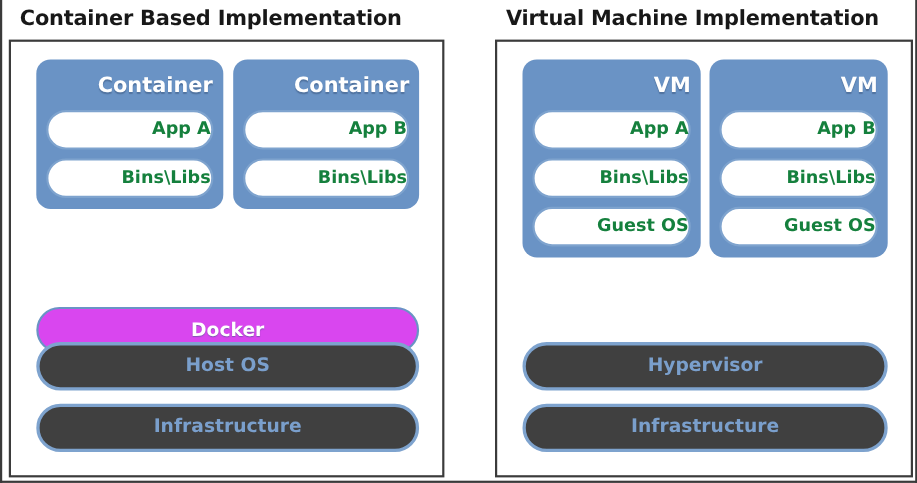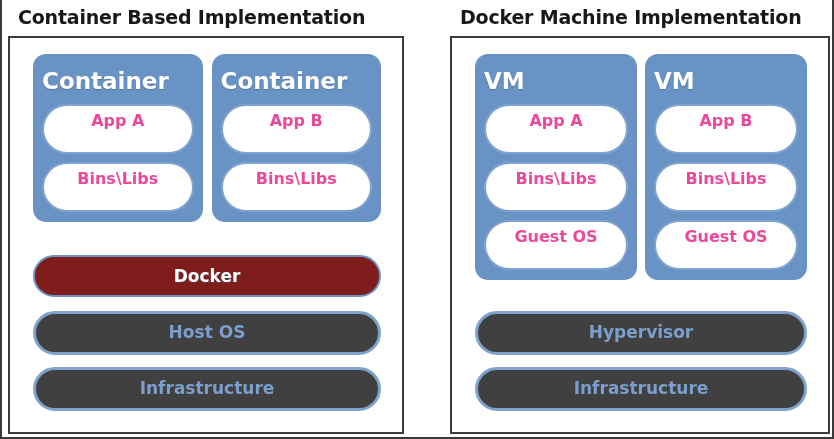--- a/index.html
+++ b/index.html
@@ -84,60 +84,61 @@
     background: #6a93c5;
     border-radius: 13px;
     padding: 9px 9px 10px 9px;
     box-sizing: border-box;
     display: flex;
     flex-direction: column;
   }
 
   .guest-title {
     color: #ffffff;
-    font-size: 23px;
-    font-weight: bold;
-    text-align: left;
+    font-size: 19px;
+    font-weight: bold;
+    text-align: right;
     line-height: 1.05;
     padding: 6px 0 11px 0;
     text-shadow: 0 1px 1px rgba(60,90,130,0.55);
   }
 
   
   .pill {
     background: #ffffff;
     border: 2px solid #7ea3ce;
     border-radius: 999px;
-    color: #ec4899;
+    color: #15803d;
     font-size: 16px;
     font-weight: bold;
-    text-align: center;
+    text-align: right;
     line-height: 30px;
-    height: 50px;
+    height: 36px;
     box-sizing: border-box;
     margin-bottom: 8px;
   }
   .guest-box .pill:last-child { margin-bottom: 0; }
 
   
   .layer {
     position: absolute;
     box-sizing: border-box;
     border-radius: 999px;
     text-align: center;
     font-size: 17px;
     font-weight: bold;
     line-height: 38px;
     height: 42px;
   }
   .layer.solid {
-    background: #7f1d1d;
+    background: #d946ef;
     color: #ffffff;
     border: 2px solid #6a93c5;
     text-shadow: 0 1px 1px rgba(60,90,130,0.55);
+    margin-top: 24px;
   }
   .layer.outline {
     background: #404040;
     color: #7a9fcc;
     border: 3px solid #7ea3ce;
     line-height: 36px;
     height: 44px;
   }
 
   .column.left  .layer { left: 23px; width: 348px; }
@@ -184,21 +185,21 @@
 
       <div class="layer outline row-b">Host OS</div>
 
       <div class="layer outline row-c">Infrastructure</div>
 
     </div>
   </div>
 
   <div class="column right">
 
-    <div class="col-title">Docker Machine Implementation</div>
+    <div class="col-title">Virtual Machine Implementation</div>
 
     <div class="panel">
 
       <div class="guest-row">
 
         <div class="guest-box">
           <div class="guest-title">VM</div>
           <div class="pill">App A</div>
           <div class="pill">Bins\Libs</div>
           <div class="pill">Guest OS</div>

